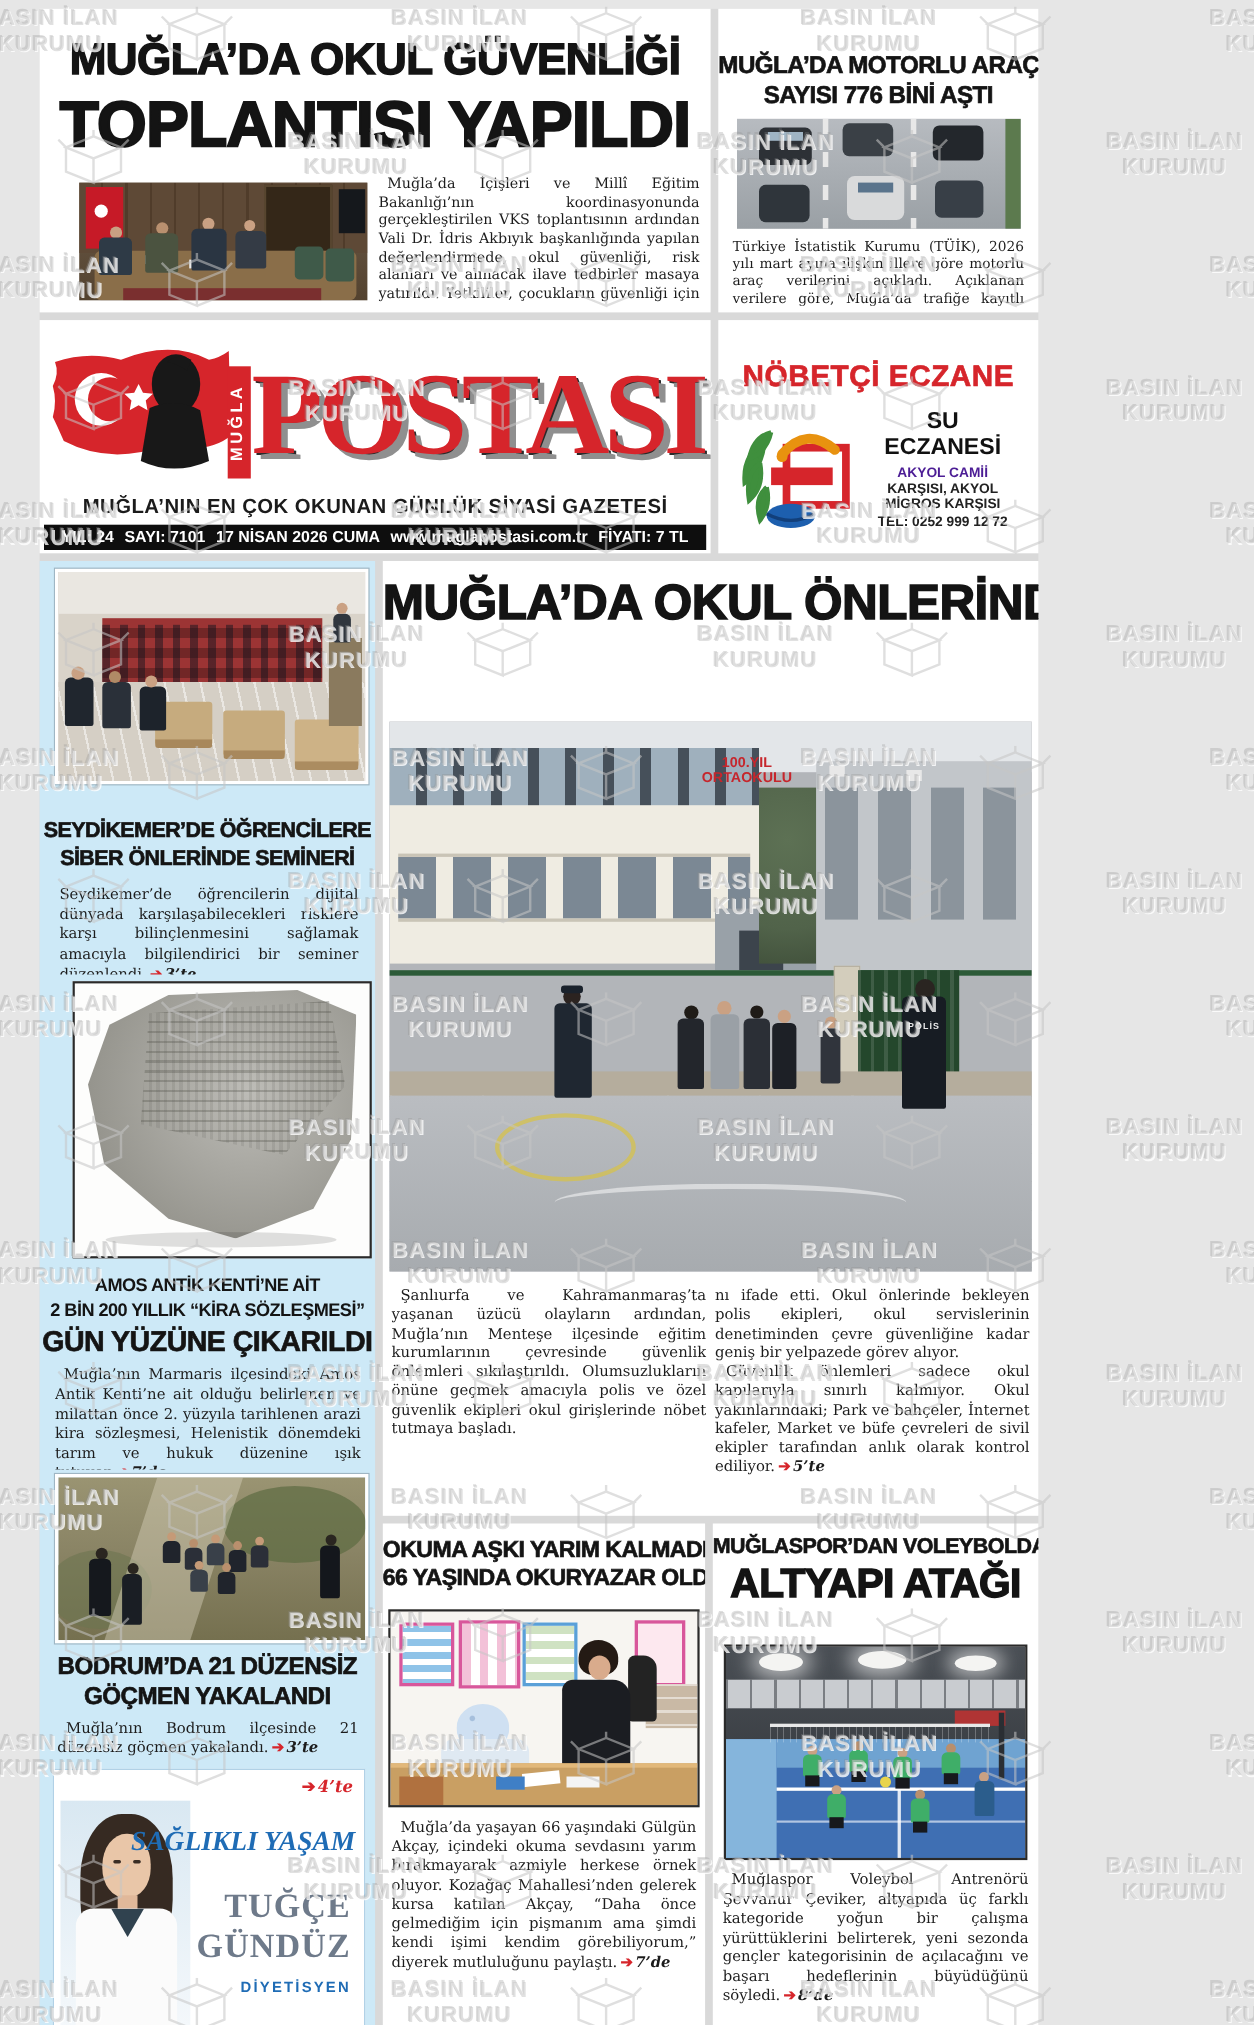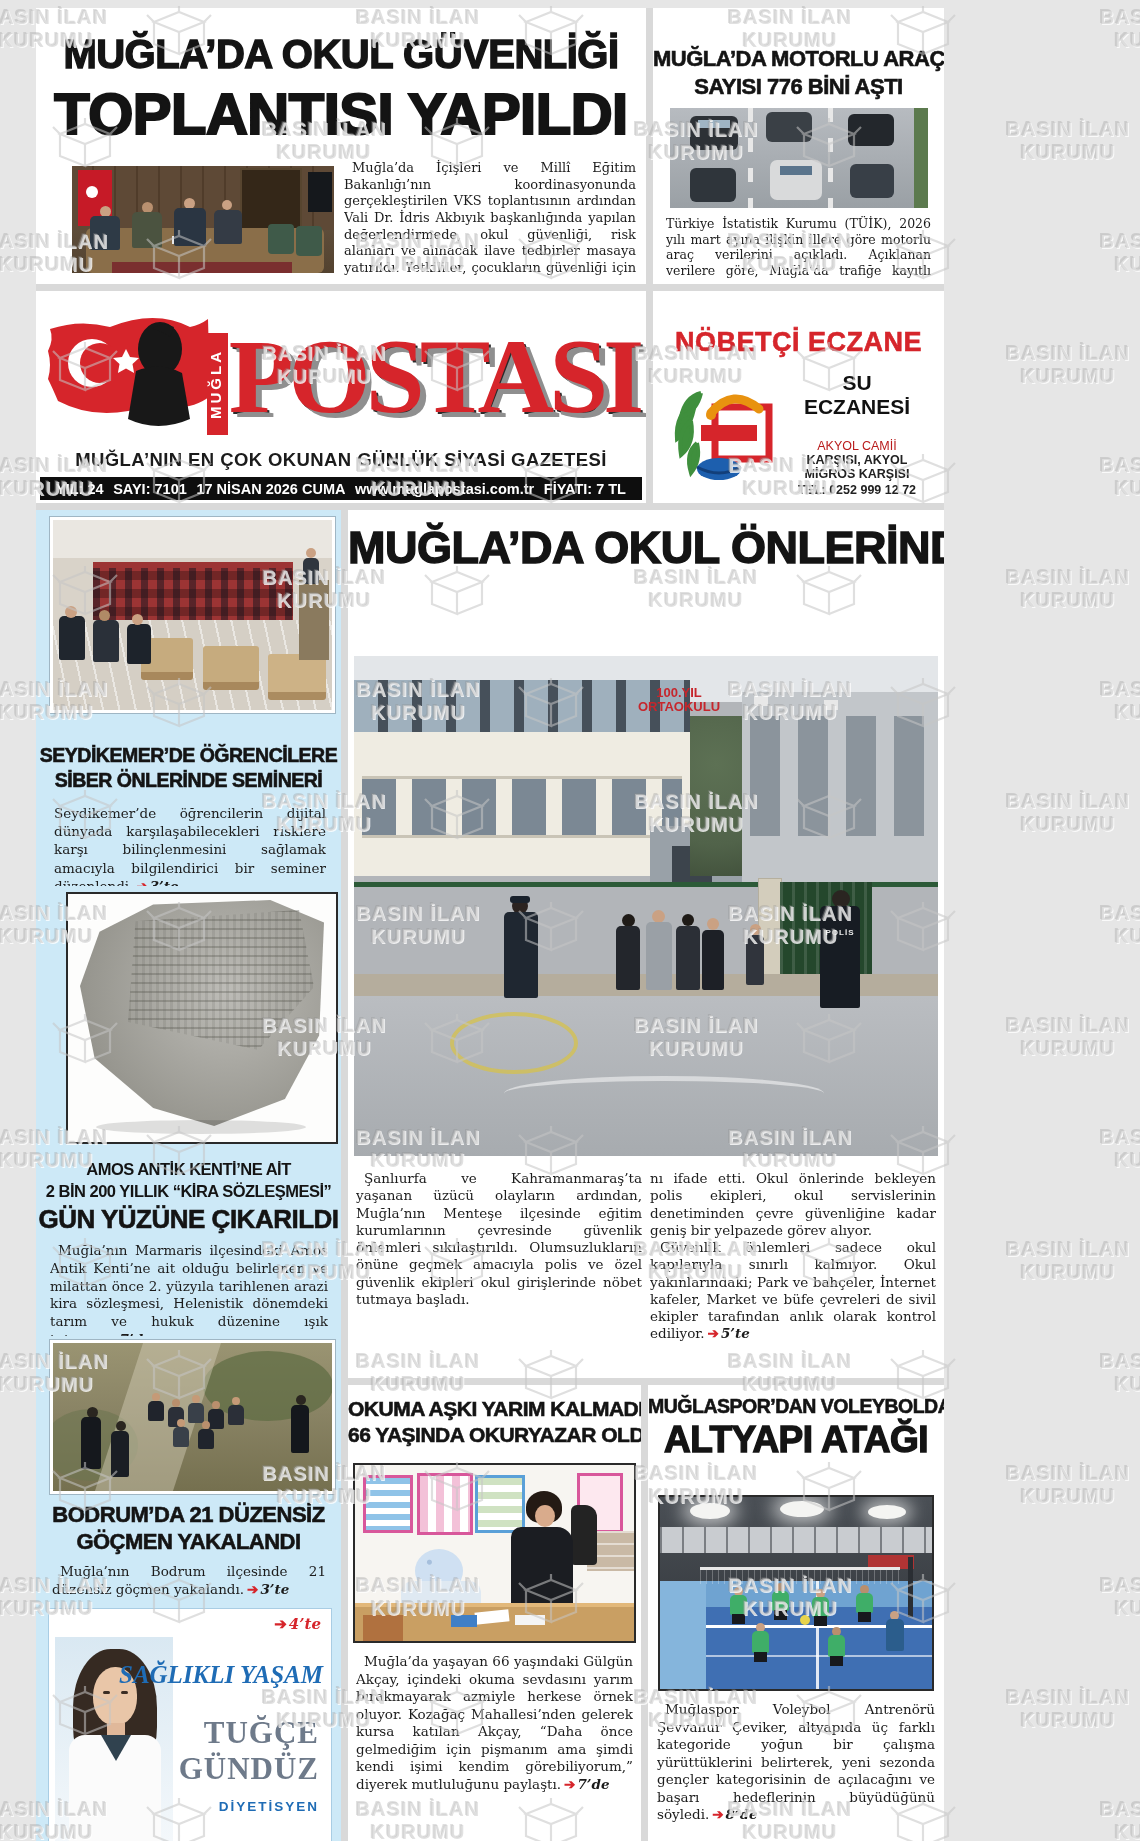--- a/index.html
+++ b/index.html
@@ -121,21 +121,21 @@
       <rect x="48" y="38" width="54" height="52" fill="none" stroke="#d6252b" stroke-width="7"></rect>
       <rect x="34" y="56" width="56" height="16" fill="#d6252b"></rect>
       <path d="M44 44 Q66 18 92 40" fill="none" stroke="#e8920f" stroke-width="9" stroke-linecap="round"></path>
       <circle cx="44" cy="46" r="5" fill="#e8920f"></circle>
       <ellipse cx="52" cy="100" rx="22" ry="11" fill="#1d5fae"></ellipse>
       <path d="M30 98 Q52 110 74 98" fill="none" stroke="#123f7a" stroke-width="3"></path>
     </svg>
     <div style="position:absolute;left:126px;top:80px;width:156px;text-align:center;">
       <div style="font-weight:bold;font-size:21px;color:#111;">SU</div>
       <div style="font-weight:bold;font-size:21px;color:#111;">ECZANESİ</div>
-      <div style="font-weight:normal;font-size:12.5px;color:#b91c1c;margin-top:20px;">AKYOL CAMİİ</div>
+      <div style="font-weight:bold;font-size:12.5px;color:#4c1d95;margin-top:4px;">AKYOL CAMİİ</div>
       <div style="font-weight:bold;font-size:12.5px;color:#222;">KARŞISI, AKYOL</div>
       <div style="font-weight:bold;font-size:12.5px;color:#222;">MİGROS KARŞISI</div>
       <div style="font-weight:bold;font-size:12.5px;color:#222;margin-top:2px;">TEL: 0252 999 12 72</div>
     </div>
   </div>
 
   <div class="box" style="left:0;top:502px;width:305px;height:1331px;background:#cde9f7;">
 
     <div class="photo frame" style="left:14px;top:7px;width:279px;height:190px;background:#d9d3c9;">
       <i class="s" style="left:0;top:0;width:279px;height:38px;background:#eae7e1;"></i>

